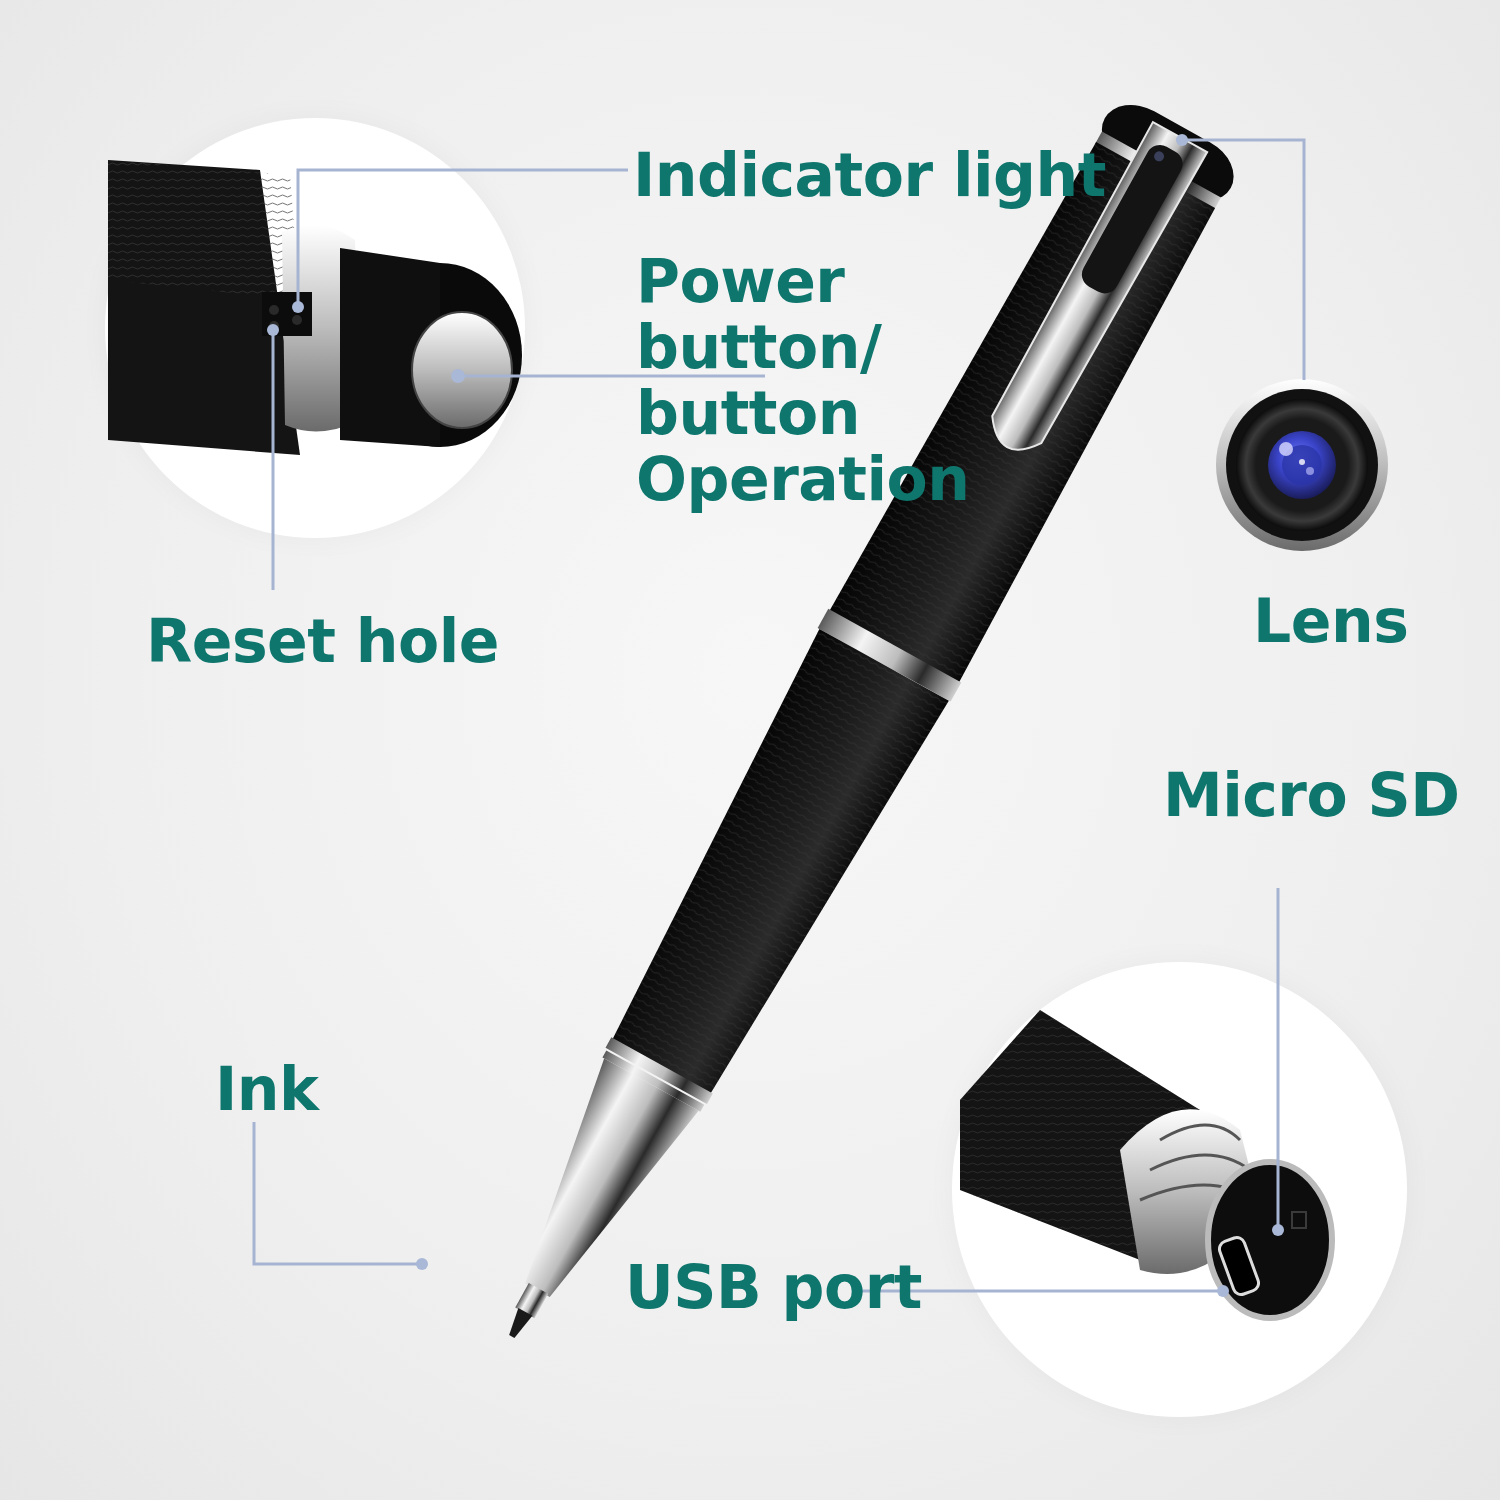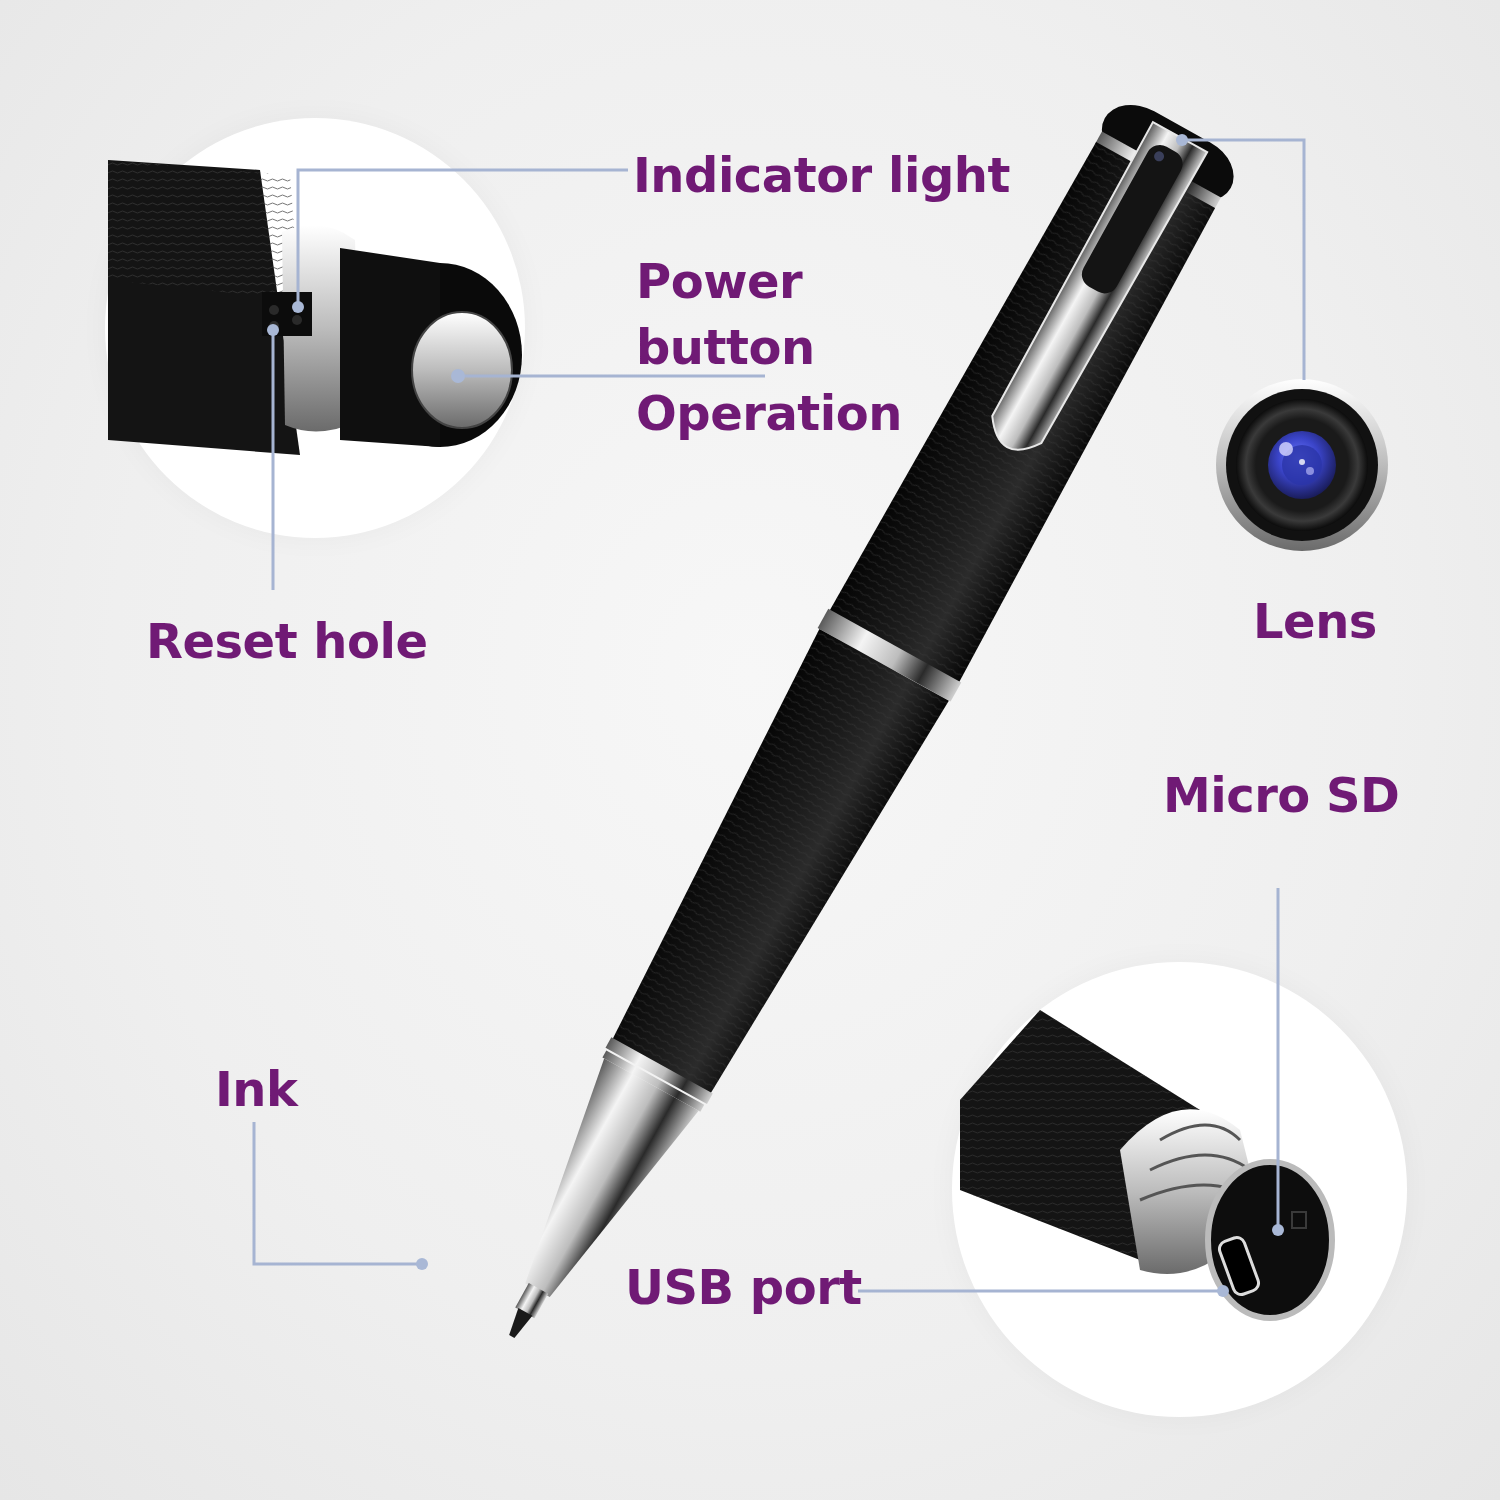--- a/index.html
+++ b/index.html
@@ -2,22 +2,22 @@
 <html><head>
 <meta charset="utf-8">
 <style>
   html, body { margin: 0; padding: 0; }
   body {
     width: 1500px; height: 1500px; overflow: hidden; position: relative;
     background: radial-gradient(ellipse at 50% 45%, #f7f7f7 0%, #efefef 60%, #e6e6e6 100%);
     font-family: "DejaVu Sans", sans-serif;
   }
   .label {
-    position: absolute; color: #701a75; font-weight: bold;
-    font-size: 48px; line-height: 66px; white-space: nowrap;
+    position: absolute; color: #0f766e; font-weight: bold;
+    font-size: 60px; line-height: 66px; white-space: nowrap;
     font-family: "DejaVu Sans", sans-serif; letter-spacing: -0.5px;
   }
   .circle {
     position: absolute; border-radius: 50%; background: #ffffff;
     box-shadow: 0 0 30px rgba(0,0,0,0.04); overflow: hidden;
   }
   svg { position: absolute; left: 0; top: 0; }
 </style>
 </head>
 <body>
@@ -141,20 +141,21 @@
     <circle cx="1278" cy="1230" r="6"></circle>
     <circle cx="1223" cy="1291" r="6"></circle>
     <circle cx="422" cy="1264" r="6"></circle>
   </g>
 </svg>
 
 <div class="label" style="left:633px; top:142px;">Indicator light</div>
 
 <div class="label" style="left:636px; top:248px;">
   <div>Power</div>
+  <div>button/</div>
   <div>button</div>
   <div>Operation</div>
 </div>
 
 <div class="label" style="left:146px; top:608px;">Reset hole</div>
 
 <div class="label" style="left:1253px; top:588px;">Lens</div>
 
 <div class="label" style="left:1163px; top:762px;">
   <div>Micro SD</div>

